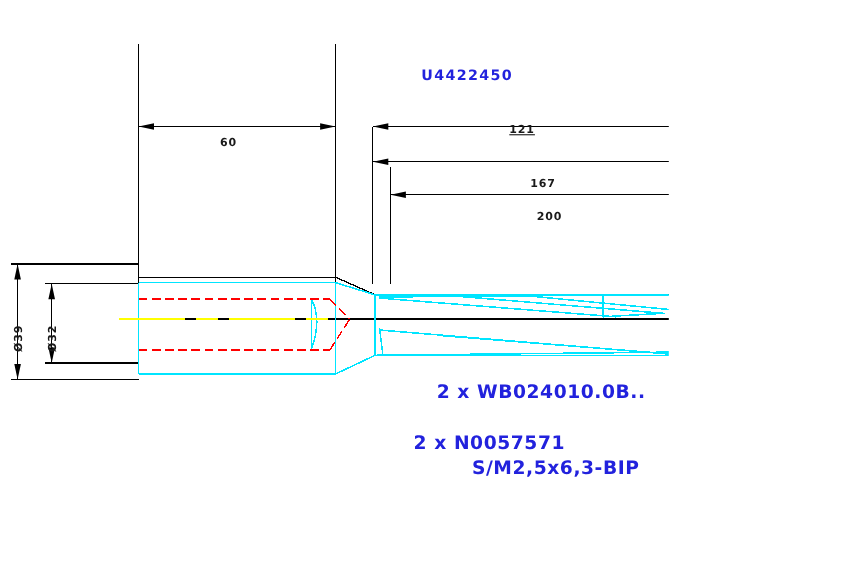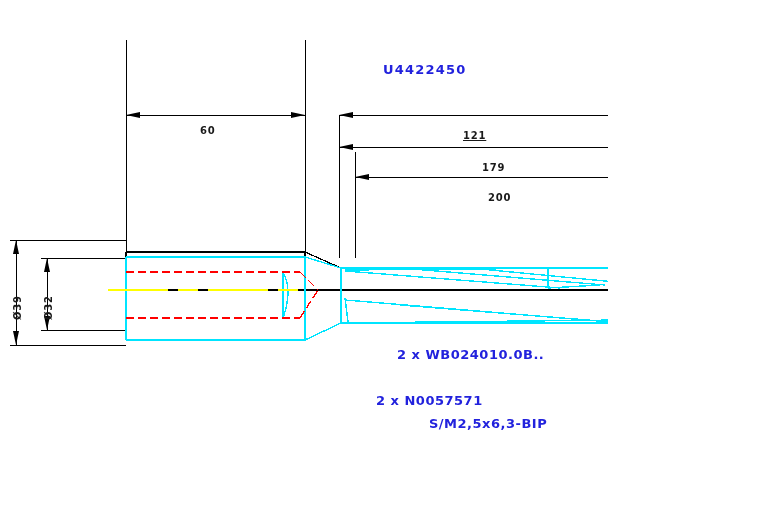--- a/index.html
+++ b/index.html
@@ -23,21 +23,21 @@
     height: 523px;
   }
   .txt {
     position: absolute;
     white-space: pre;
     font-family: "DejaVu Sans", sans-serif;
     letter-spacing: 0.5px;
   }
   .blue-label {
     color: #2222dd;
-    font-size: 13px;
+    font-size: 17px;
     font-weight: bold;
   }
   .title-label {
     color: #2222dd;
     font-size: 13px;
     font-weight: bold;
     letter-spacing: 1.2px;
   }
   .dim-label {
     color: #1a1a1a;
@@ -206,23 +206,23 @@
     <g stroke="#ffff00" stroke-width="1.4" fill="none" stroke-dasharray="60,10,20,10" shape-rendering="crispEdges">
       <line x1="108" y1="290" x2="300" y2="290"></line>
     </g>
 
   </svg>
 
   <div class="txt title-label" style="left:383px; top:62px;">U4422450</div>
 
   <div class="txt dim-label" style="left:200px; top:94px;">60</div>
 
-  <div class="txt dim-label" style="left:463px; top:99px;text-decoration:underline;">121</div>
-
-  <div class="txt dim-label" style="left:482px; top:131px;">179</div>
+  <div class="txt dim-label" style="left:463px; top:82px;text-decoration:underline;">121</div>
+
+  <div class="txt dim-label" style="left:482px; top:131px;">167</div>
 
   <div class="txt dim-label" style="left:488px; top:161px;">200</div>
 
   <div class="rot-label txt" style="left:12px; top:320px;">Ø39</div>
 
   <div class="rot-label txt" style="left:43px; top:320px;">Ø32</div>
 
   <div class="rot-label txt" style="left:748px; top:228px;">Ø 24,5</div>
 
   <div class="tol-stack" style="left:739px; top:196px;">-0,03</div>

